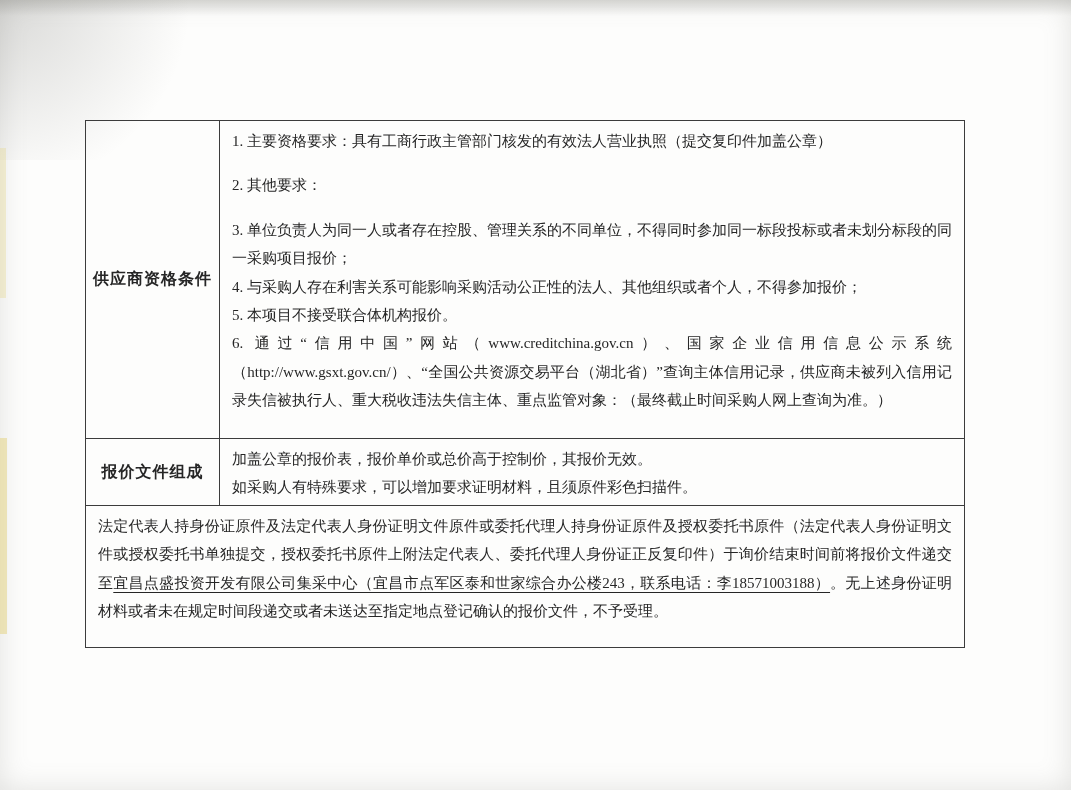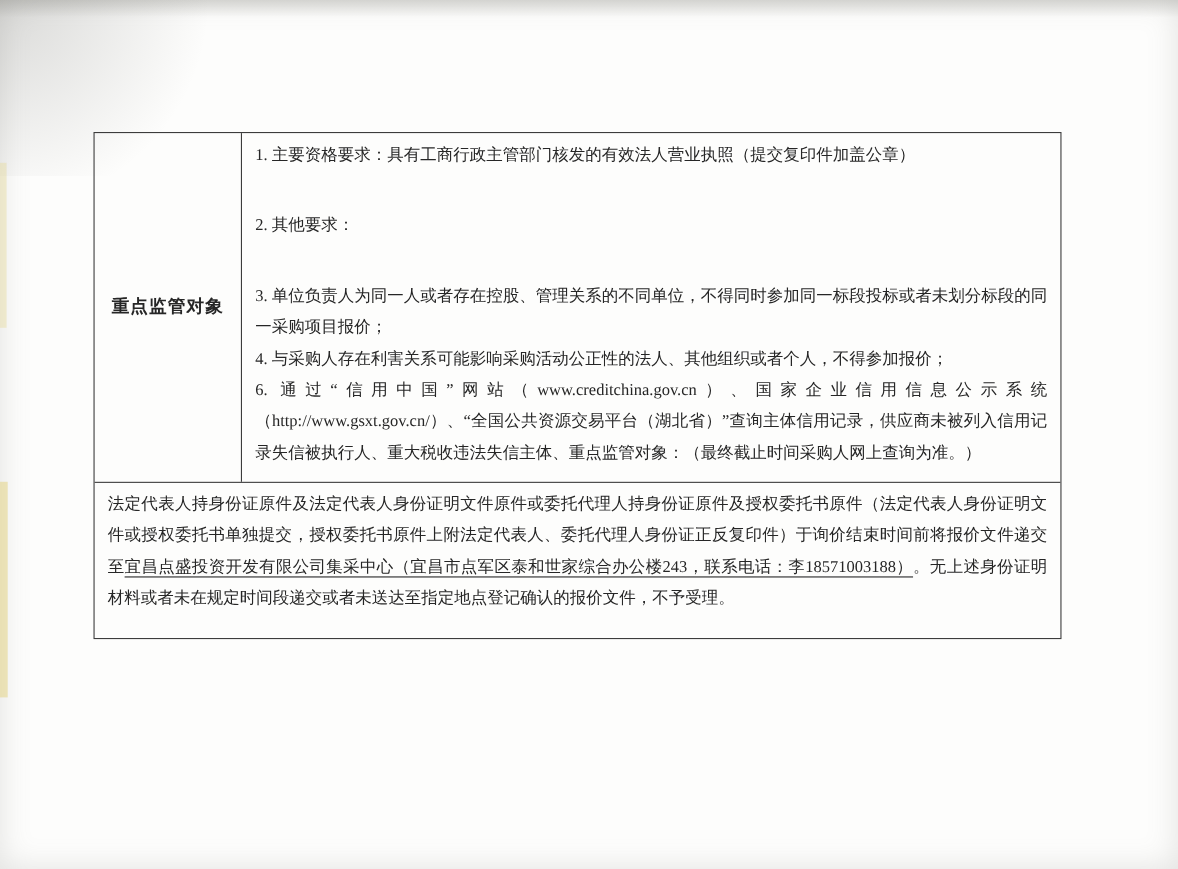--- a/index.html
+++ b/index.html
@@ -47,45 +47,53 @@
   .c-cell{
     flex:1;
     padding:6px 12px 4px 12px;
     font-size:15px;line-height:28.4px;
     text-align:justify;
   }
   .row-1{height:317px;}
   .row-2{height:66px;}
   .row-3{height:141px;}
   .c-cell p{margin:0;}
-  .c-cell p.gap-before{margin-top:36px;}
+  .c-cell p.gap-before{margin-top:16px;}
   .u{text-decoration:underline;text-underline-offset:4px;}
 </style>
 </head>
 <body>
 
 <div class="scan-page">
   <div class="scan-top-shade"></div>
   <div class="scan-corner-shade"></div>
   <div class="scan-strip-a"></div>
   <div class="scan-strip-b"></div>
 
   <div class="doc-table">
 
     <div class="t-row row-1">
-      <div class="h-cell">重点监管对象</div>
+      <div class="h-cell">供应商资格条件</div>
       <div class="c-cell">
         <p>1. 主要资格要求：具有工商行政主管部门核发的有效法人营业执照（提交复印件加盖公章）</p>
         <p class="gap-before">2. 其他要求：</p>
         <p class="gap-before">3. 单位负责人为同一人或者存在控股、管理关系的不同单位，不得同时参加同一标段投标或者未划分标段的同一采购项目报价；</p>
         <p>4. 与采购人存在利害关系可能影响采购活动公正性的法人、其他组织或者个人，不得参加报价；</p>
+        <p>5. 本项目不接受联合体机构报价。</p>
         <p>6. 通过“信用中国”网站（www.creditchina.gov.cn）、国家企业信用信息公示系统（http://www.gsxt.gov.cn/）、“全国公共资源交易平台（湖北省）”查询主体信用记录，供应商未被列入信用记录失信被执行人、重大税收违法失信主体、重点监管对象：（最终截止时间采购人网上查询为准。）</p>
       </div>
     </div>
 
+    <div class="t-row row-2">
+      <div class="h-cell">报价文件组成</div>
+      <div class="c-cell">
+        <p>加盖公章的报价表，报价单价或总价高于控制价，其报价无效。</p>
+        <p>如采购人有特殊要求，可以增加要求证明材料，且须原件彩色扫描件。</p>
+      </div>
+    </div>
 
     <div class="t-row row-3">
       <div class="c-cell">
         <p><span>法定代表人持身份证原件及法定代表人身份证明文件原件或委托代理人持身份证原件及授权委托书原件（法定代表人身份证明文件或授权委托书单独提交，授权委托书原件上附法定代表人、委托代理人身份证正反复印件）于询价结束时间前将报价文件递交至</span><span class="u">宜昌点盛投资开发有限公司集采中心（宜昌市点军区泰和世家综合办公楼243，联系电话：李18571003188）</span><span>。无上述身份证明材料或者未在规定时间段递交或者未送达至指定地点登记确认的报价文件，不予受理。</span></p>
       </div>
     </div>
 
   </div>
 </div>
 

